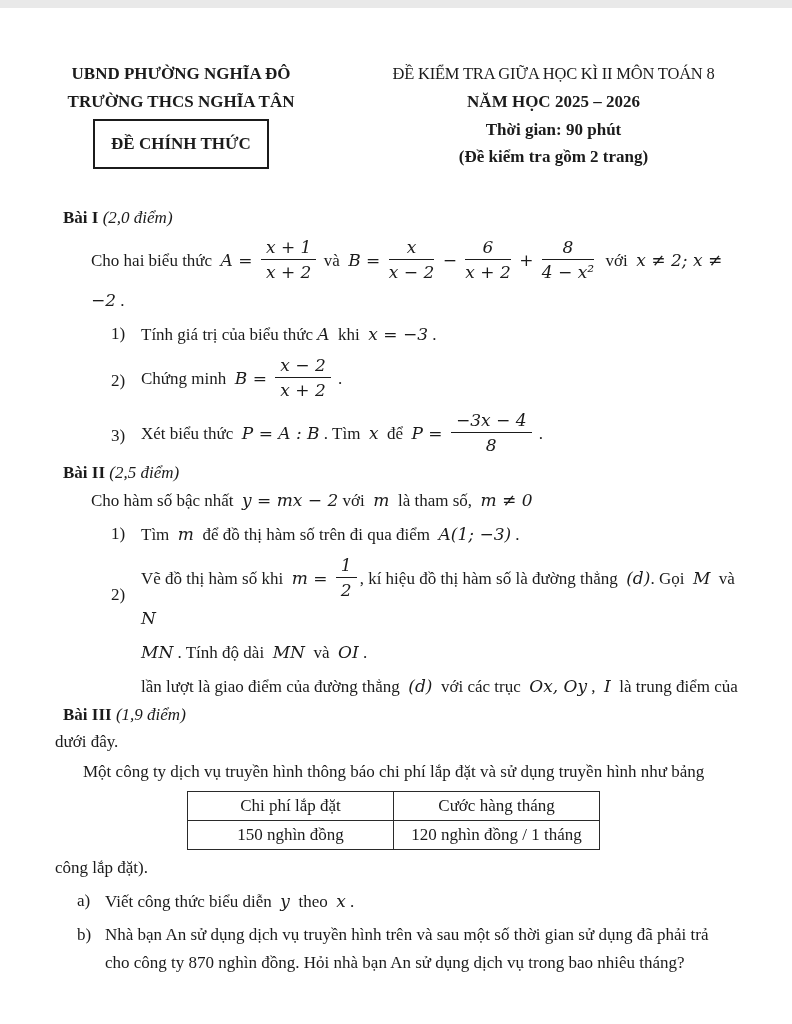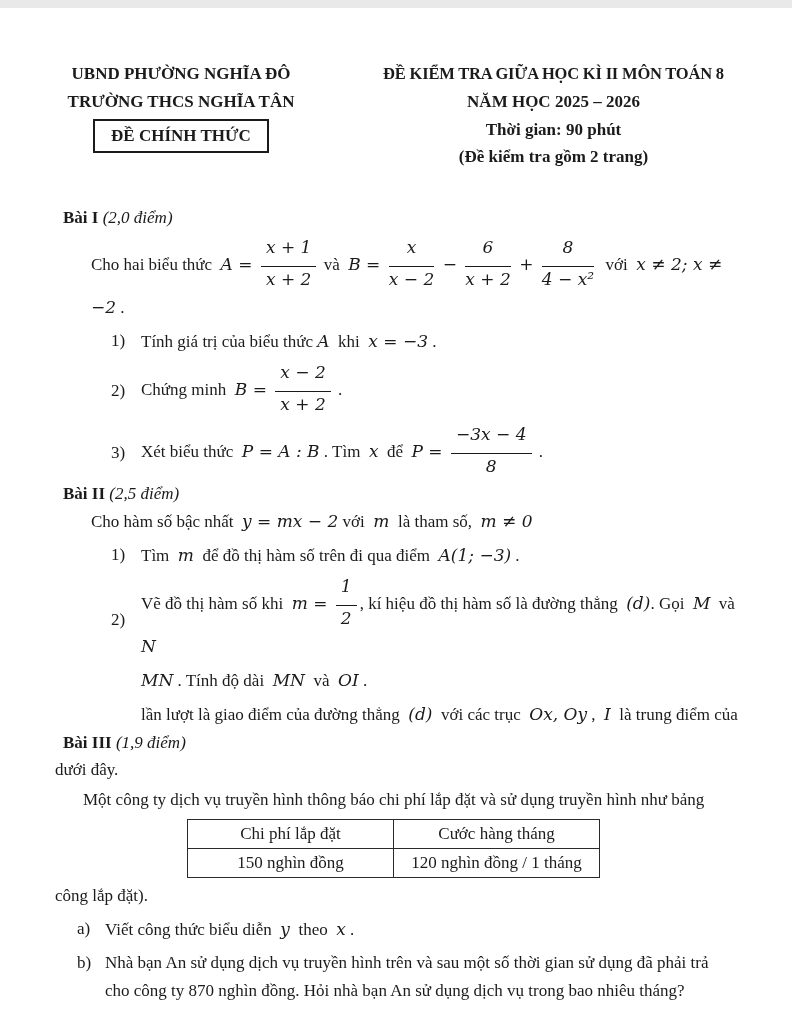--- a/index.html
+++ b/index.html
@@ -18,27 +18,27 @@
   }
 
   
   .doc-header { display:flex; margin-bottom:34px; }
   .header-left { width:252px; text-align:center; flex:0 0 auto; }
   .header-right { flex:1 1 auto; text-align:center; padding-left:58px; }
   .hl-line { font-weight:bold; font-size:17px; line-height:28px; white-space:nowrap; }
   .stamp-box {
     display:inline-block;
     border:2px solid #1b1b1b;
-    padding:2px 16px;
+    padding:10px 16px;
     margin-top:3px;
     font-weight:bold;
     font-size:17px;
     line-height:26px;
   }
-  .hr-line1 { font-weight:bold; font-size:16.5px; line-height:28px; white-space:nowrap; letter-spacing:-0.2px; }
+  .hr-line1 { font-weight:normal; font-size:16.5px; line-height:28px; white-space:nowrap; letter-spacing:-0.2px; }
   .hr-line2 { font-weight:bold; font-size:17px; line-height:28px; }
   .hr-line3, .hr-line4 { font-weight:bold; font-size:17px; line-height:27px; }
 
   
   .section-heading { margin-left:8px; line-height:27px; }
   .sh-title { font-weight:bold; }
   .sh-points { font-style:italic; }
 
   .para { white-space:pre-wrap; }
   .math { font-family:"DejaVu Serif", serif; font-style:italic; white-space:pre-wrap; }
@@ -47,21 +47,21 @@
   .frac {
     display:inline-flex;
     flex-direction:column;
     vertical-align:middle;
     text-align:center;
     margin:0 3px;
     position:relative;
     top:-3px;
     line-height:22px;
   }
-  .fnum { border-bottom:1.4px solid #1b1b1b; padding:0 5px 8px; }
+  .fnum { border-bottom:1.4px solid #1b1b1b; padding:0 5px 1px; }
   .fden { padding-top:1px; }
 
   .intro-line { margin-left:36px; }
   .b1-intro { margin-top:8px; margin-bottom:4px; }
 
   .item { display:flex; align-items:flex-start; margin-left:56px; }
   .item.center-v { align-items:center; }
   .item-label { flex:0 0 30px; white-space:pre; }
   .item-content { flex:1 1 auto; }
   .gap-sm { margin-top:5px; }

